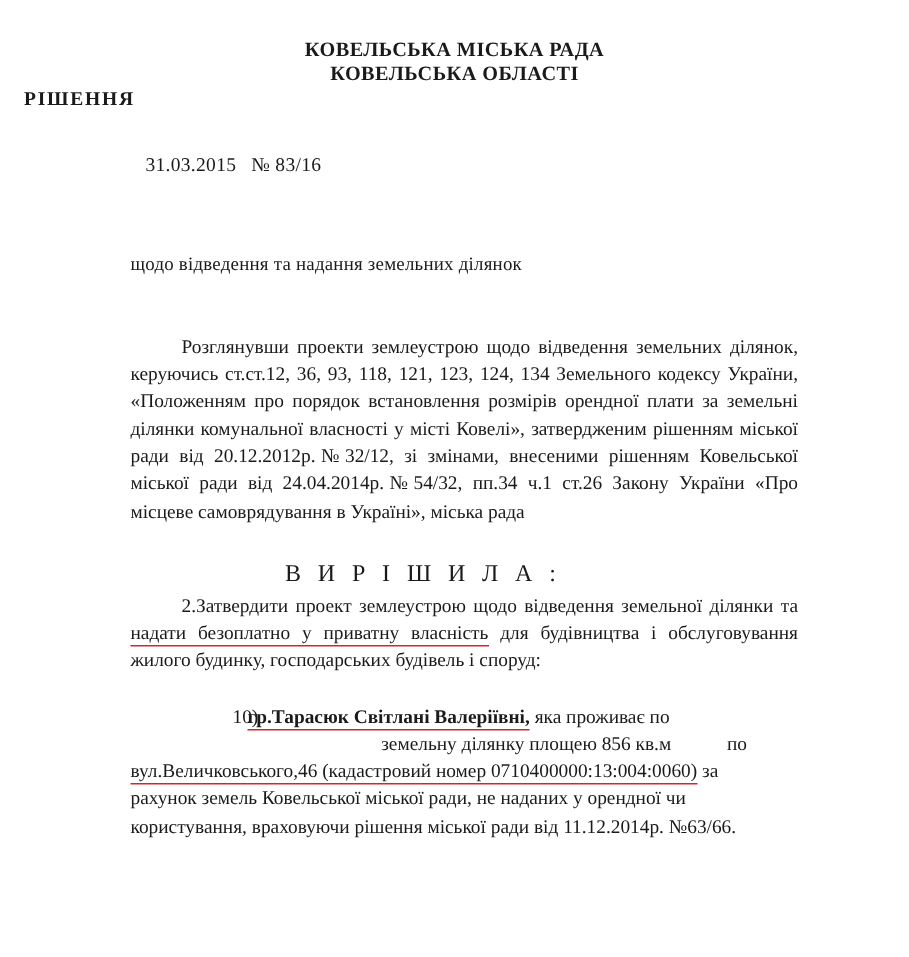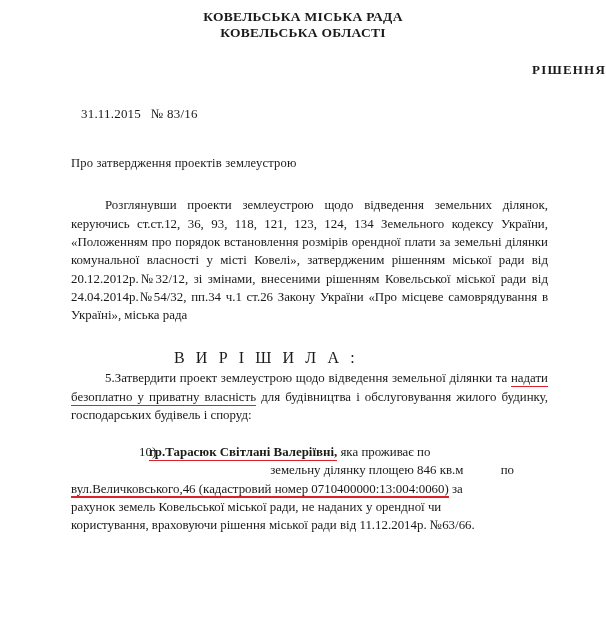--- a/index.html
+++ b/index.html
@@ -13,58 +13,57 @@
     font-family: "Liberation Serif", "DejaVu Serif", serif;
     color: #1a1a1a;
     overflow: hidden;
   }
   .page {
     position: relative;
     width: 606px;
     height: 638px;
     background: #ffffff;
     box-sizing: border-box;
-    padding: 0;
+    padding: 16px;
   }
   .doc-header {
     text-align: center;
     font-weight: bold;
     font-size: 13.5px;
     letter-spacing: 0.3px;
     line-height: 1.22;
     padding-top: 9px;
   }
   .doc-header .line2 {
     display: block;
   }
   .doc-type {
-    text-align: right;
+    text-align: left;
     font-weight: bold;
     font-size: 13px;
     letter-spacing: 1.2px;
-    margin-top: 20px;
   }
   .date-line {
     margin-top: 28px;
     margin-left: 81px;
     font-size: 13px;
     letter-spacing: 0.2px;
   }
   .date-line .num {
     margin-left: 10px;
   }
   .subject {
     margin-top: 33px;
     margin-left: 71px;
     font-size: 12.6px;
     line-height: 1.38;
     letter-spacing: 0.15px;
   }
   .body-block {
-    margin-top: 24px;
+    margin-top: 36px;
     margin-left: 71px;
     margin-right: 58px;
     font-size: 12.9px;
     line-height: 1.42;
   }
   p.just {
     margin: 0;
     text-align: justify;
     text-indent: 0;
   }
@@ -121,38 +120,39 @@
 <div class="page">
 
   <div class="doc-header">
     <span>КОВЕЛЬСЬКА МІСЬКА РАДА</span>
     <span class="line2">КОВЕЛЬСЬКА ОБЛАСТІ</span>
   </div>
 
   <div class="doc-type">РІШЕННЯ</div>
 
   <div class="date-line">
-    <span>31.11.2015</span><span class="num">№ 83/16</span>
+    <span>31.03.2015</span><span class="num">№ 83/16</span>
   </div>
 
   <div class="subject">
-    <span>Про  затвердження  проектів землеустрою</span><br>
+    <br>
+    <span>щодо відведення  та надання  земельних ділянок</span>
   </div>
 
   <div class="body-block">
 
     <p class="just indent">Розглянувши  проекти  землеустрою  щодо  відведення  земельних ділянок,  керуючись  ст.ст.12,  36,  93,  118,  121,  123,  124,  134  Земельного кодексу України, «Положенням про порядок встановлення розмірів орендної плати  за  земельні  ділянки  комунальної  власності  у  місті  Ковелі», затвердженим  рішенням  міської  ради  від  20.12.2012р.№32/12,  зі  змінами, внесеними рішенням Ковельської міської ради  від 24.04.2014р.№54/32, пп.34 ч.1  ст.26  Закону  України  «Про  місцеве  самоврядування  в  Україні»,  міська рада</p>
 
     <div class="resolved">В И Р І Ш И Л А :</div>
 
-    <p class="just indent clause-1"><span>5.Затвердити проект землеустрою щодо відведення земельної ділянки та </span><span class="uline-red">надати безоплатно у приватну власність</span><span> для будівництва і обслуговування жилого будинку, господарських будівель і споруд:</span></p>
+    <p class="just indent clause-1"><span>2.Затвердити проект землеустрою щодо відведення земельної ділянки та </span><span class="uline-red">надати безоплатно у приватну власність</span><span> для будівництва і обслуговування жилого будинку, господарських будівель і споруд:</span></p>
 
     <div class="clause-10">
       <p class="just" style="text-indent:34px;"><span class="item-num">10)</span><span class="uline-red bold">гр.Тарасюк  Світлані  Валеріївні,</span><span> яка  проживає  по</span></p>
-      <p class="just" style="text-align:right; margin-right:34px;"><span>земельну  ділянку  площею  846  кв.м</span><span style="margin-left:34px;"> по</span></p>
+      <p class="just" style="text-align:right; margin-right:34px;"><span>земельну  ділянку  площею  856  кв.м</span><span style="margin-left:34px;"> по</span></p>
       <p class="just"><span class="cad-underline">вул.Величковського,46  (кадастровий  номер  0710400000:13:004:0060)</span><span> за</span></p>
       <p class="just">рахунок земель Ковельської міської ради, не наданих  у  орендної  чи</p>
       <p class="just">користування, враховуючи рішення міської ради  від  11.12.2014р. №63/66.</p>
     </div>
 
 
 
   </div>
 </div>
 

